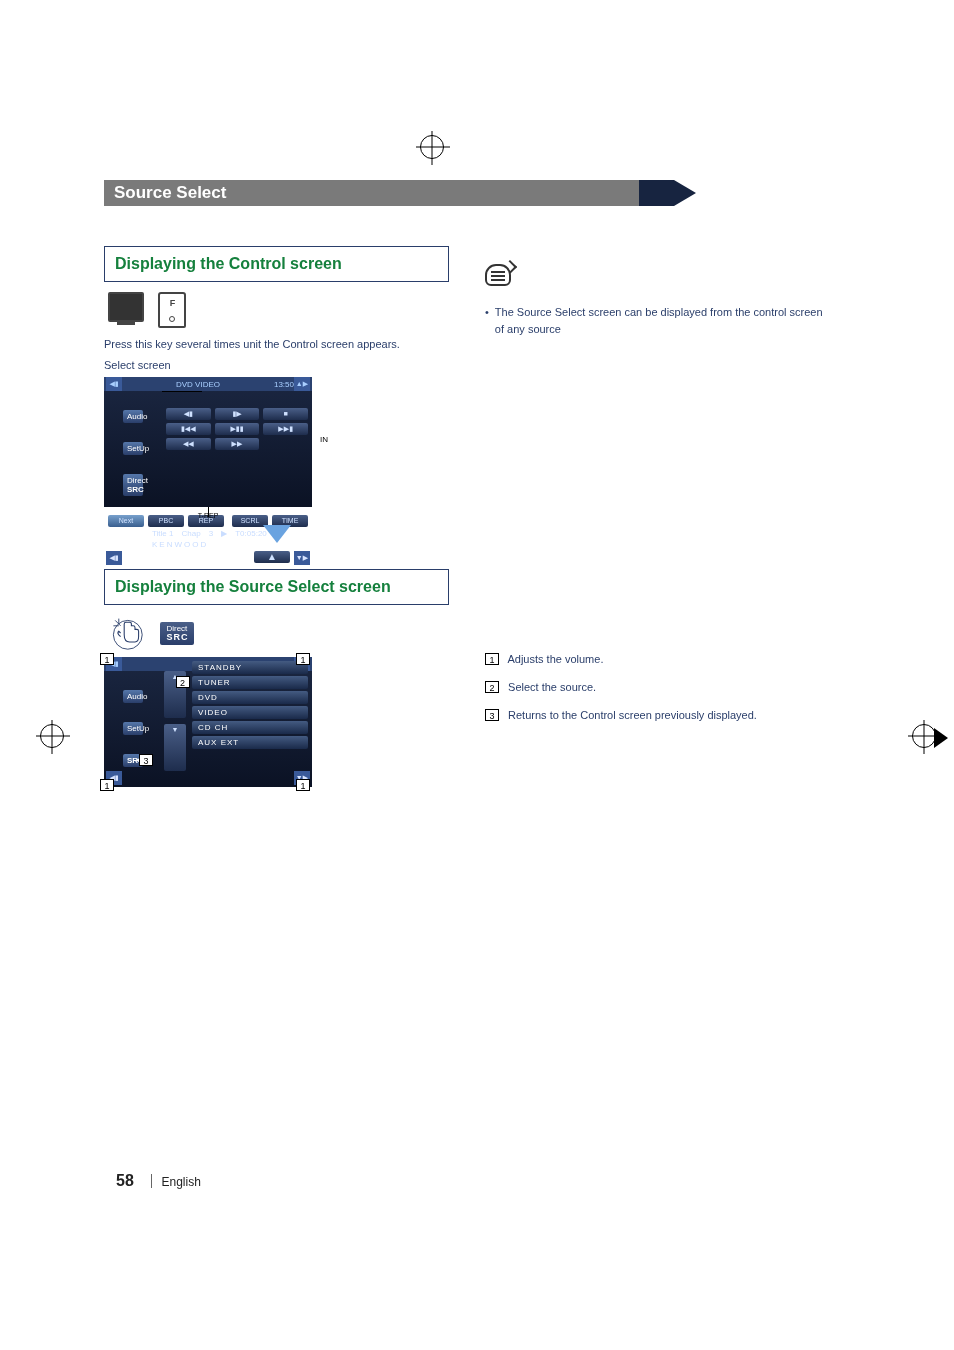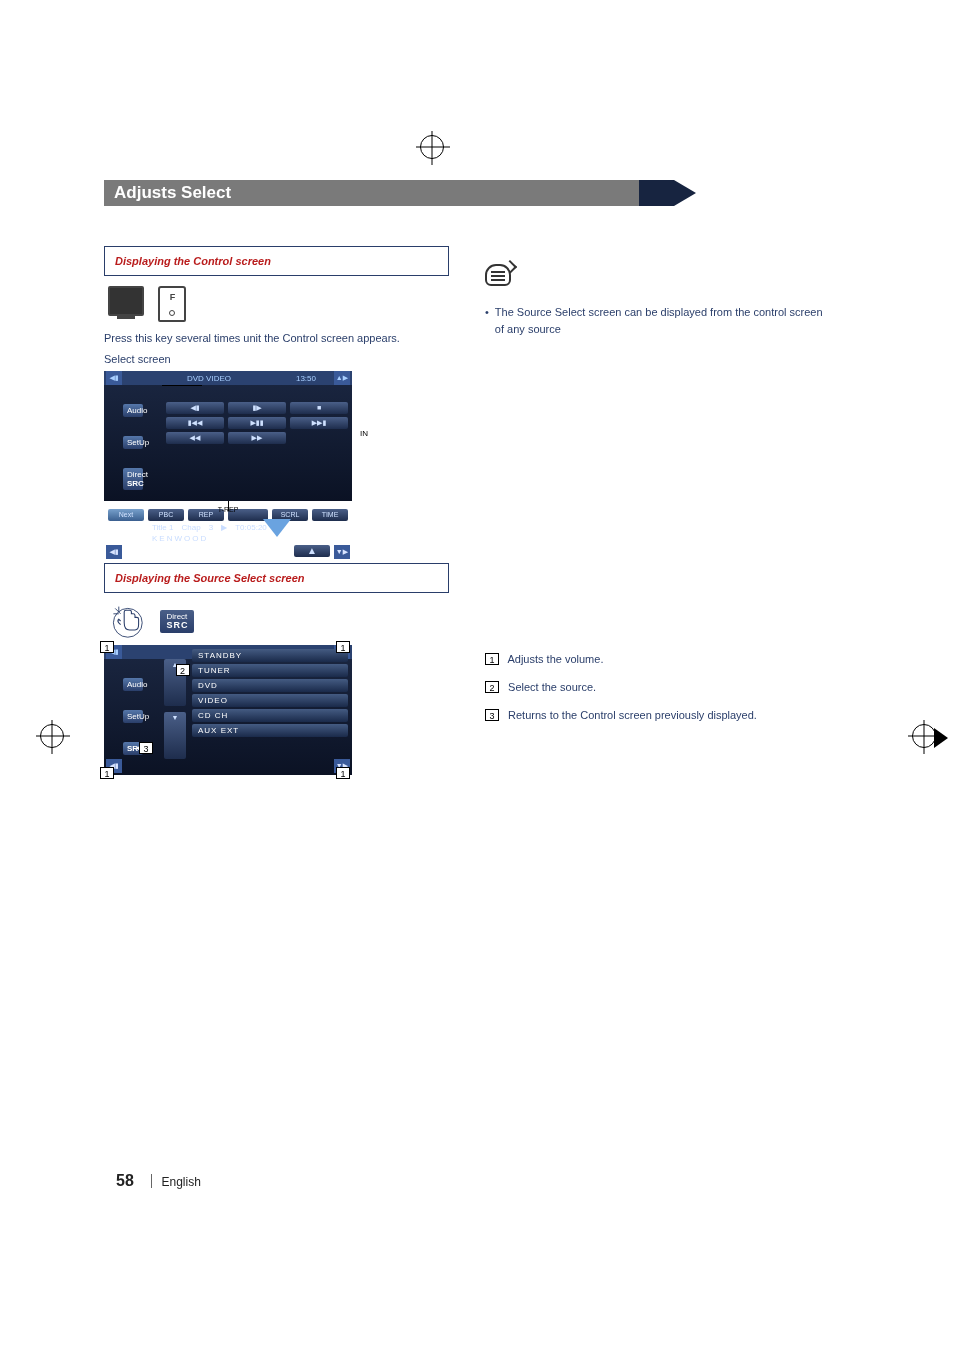--- a/index.html
+++ b/index.html
@@ -81,24 +81,23 @@
     margin-top: 40px;
   }
   .col { width: 345px; }
 
   .box {
     border:1px solid #2a3e6a;
     padding:8px 10px;
     margin-bottom:10px;
   }
   .box-title {
-    color:#b91c1c;
+    color:#15803d;
     font-weight:bold;
-    font-size:11px;
-    font-style:italic;
+    font-size:16px;
   }
   .blue-text {
     color:#2a3e6a;
     font-size:11px;
     line-height:1.5;
     margin:8px 0 4px;
   }
 
   .icon-monitor {
     display:inline-block;
@@ -129,21 +128,21 @@
     font-size:9px; font-weight:bold; color:#444;
   }
   .icon-hand::after{
     content:""; position:absolute; bottom:4px; left:50%;
     transform:translateX(-50%);
     width:4px; height:4px; border:1px solid #444; border-radius:50%;
   }
 
   
   .shot {
-    width:248px;
+    width:208px;
     background: linear-gradient(#1b2742,#0b1224);
     color:#d8e4ff;
     font-size:8px;
     position:relative;
     margin-top:4px;
     margin-bottom:12px;
   }
   .shot .topbar {
     display:flex; align-items:center;
     background:#2b4270; height:14px;
@@ -297,21 +296,21 @@
 <div class="reg-circle reg-left"></div>
 <div class="reg-circle reg-right"></div>
 <div class="arrow-right-mark arr-r1"></div>
 
 <div class="page">
 
   <div class="section-bar">
     <div class="grey"></div>
     <div class="dark"></div>
     <div class="arrow"></div>
-    <div class="title">Adjusts Select</div>
+    <div class="title">Source Select</div>
   </div>
 
 
   <div class="cols">
 
     <div class="col">
 
       <div class="box">
         <div class="box-title">Displaying the Control screen</div>
       </div>
@@ -323,21 +322,21 @@
         </span>
       </div>
 
       <div class="blue-text">Press this key several times unit the Control screen appears.</div>
       <div class="blue-text" style="margin-top:2px;">Select screen</div>
 
       <div class="shot" style="height:130px;">
         <div class="topbar">
           <span class="corner">◀▮</span>
           <span>DVD VIDEO</span>
-          <span style="display:flex;align-items:center;gap:18px;">
+          <span style="display:flex;align-items:center;gap:0;">
             <span>13:50</span>
             <span class="corner">▲▶</span>
           </span>
         </div>
         <div class="shot-flex">
           <div class="shot-side">
             <span class="sidebtn">Audio</span>
             <span class="sidebtn">SetUp</span>
             <span class="sidebtn">
               <span>Direct</span><br><b>SRC</b>

